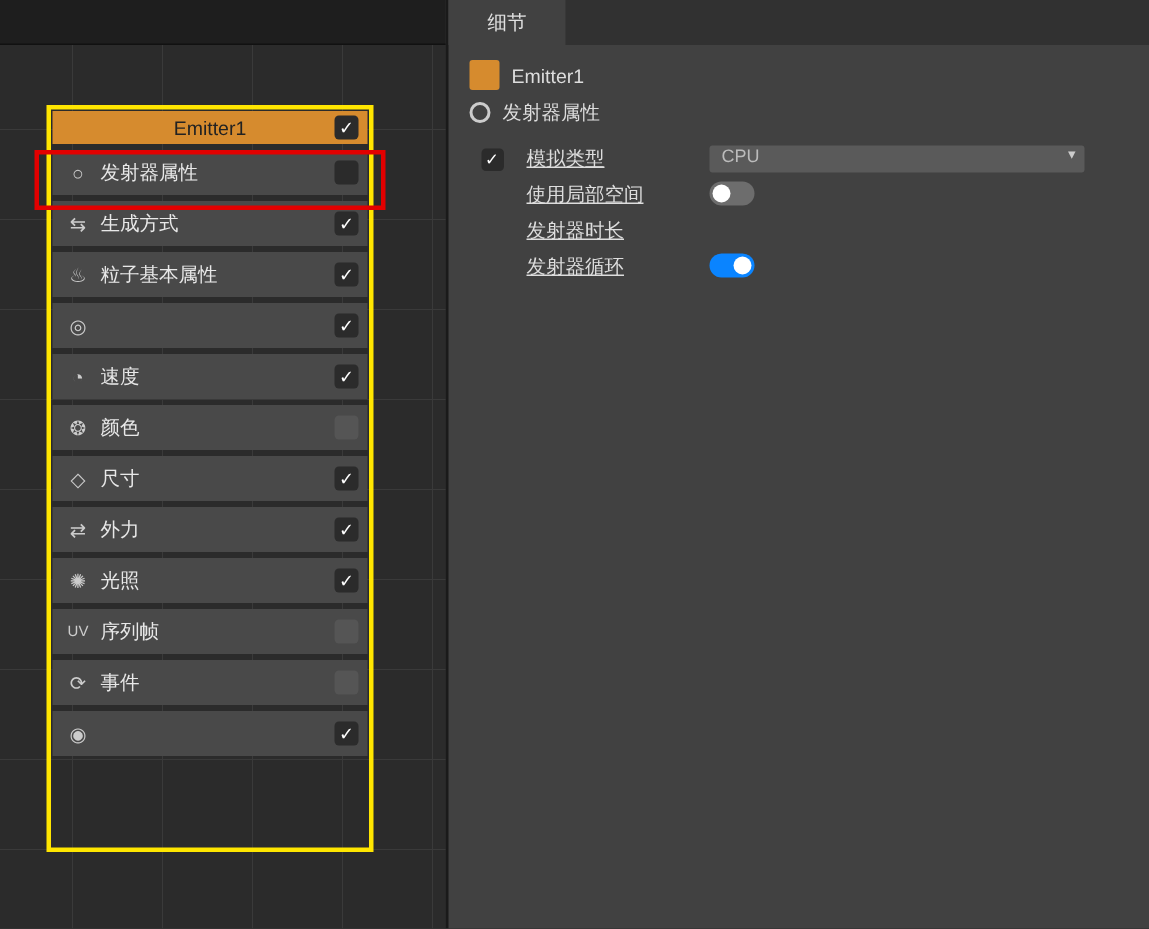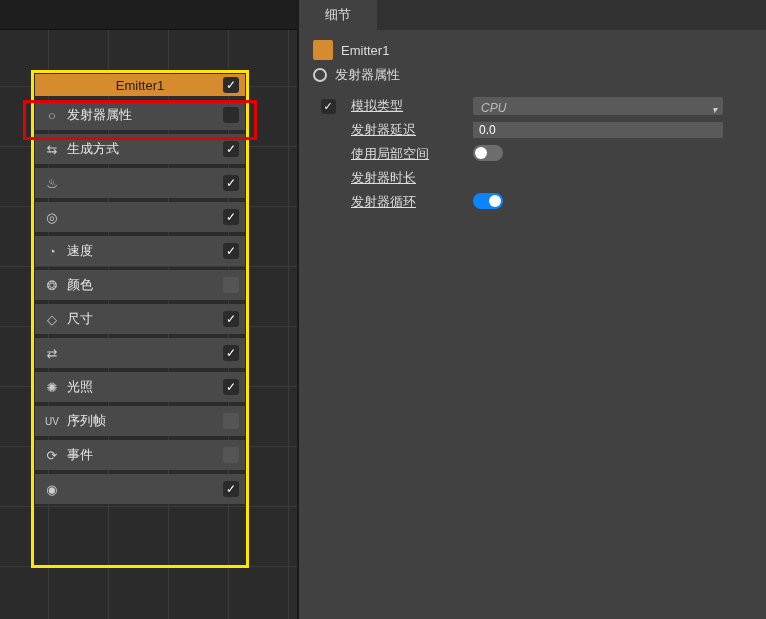--- a/index.html
+++ b/index.html
@@ -194,25 +194,24 @@
   .det-value-col {
     flex: 1;
     max-width: 250px;
   }
   .dropdown {
     background: #5a5a5a;
     color: #bbb;
     height: 18px;
     border-radius: 2px;
     display: flex;
-    align-items: flex-end;
+    align-items: flex-start;
     padding: 0 8px;
     position: relative;
     font-size: 12px;
-    font-style: italic;
   }
   .dropdown .arrow {
     position: absolute;
     right: 6px;
     font-size: 10px;
     color: #ccc;
   }
   .num-input {
     background: #5a5a5a;
     color: #fff;
@@ -261,20 +260,21 @@
             <span class="lbl">发射器属性</span>
             <span class="chk "></span>
           </div>
           <div class="prop-row">
             <span class="icon">⇆</span>
             <span class="lbl">生成方式</span>
             <span class="chk on"></span>
           </div>
           <div class="prop-row">
             <span class="icon">♨</span>
+            <span class="lbl">粒子基本属性</span>
             <span class="chk on"></span>
           </div>
           <div class="prop-row">
             <span class="icon">◎</span>
             <span class="chk on"></span>
           </div>
           <div class="prop-row">
             <span class="icon">◔</span>
             <span class="lbl">速度</span>
             <span class="chk on"></span>
@@ -284,20 +284,21 @@
             <span class="lbl">颜色</span>
             <span class="chk off"></span>
           </div>
           <div class="prop-row">
             <span class="icon">◇</span>
             <span class="lbl">尺寸</span>
             <span class="chk on"></span>
           </div>
           <div class="prop-row">
             <span class="icon">⇄</span>
+            <span class="lbl">外力</span>
             <span class="chk on"></span>
           </div>
           <div class="prop-row">
             <span class="icon">✺</span>
             <span class="lbl">光照</span>
             <span class="chk on"></span>
           </div>
           <div class="prop-row">
             <span class="icon" style="font-size: 10px;">UV</span>
             <span class="lbl">序列帧</span>
@@ -342,29 +343,20 @@
         <div class="det-label-col"><span>模拟类型</span></div>
         <div class="det-value-col">
           <div class="dropdown">
             <span>CPU</span>
             <span class="arrow">▾</span>
           </div>
         </div>
       </div>
 
 
-      <div class="det-row">
-        <div class="det-chk-col"></div>
-        <div class="det-label-col"><span>发射器延迟</span></div>
-        <div class="det-value-col">
-          <div class="num-input">
-            <span>0.0</span>
-          </div>
-        </div>
-      </div>
 
       <div class="det-row">
         <div class="det-chk-col"></div>
         <div class="det-label-col"><span>使用局部空间</span></div>
         <div class="det-value-col">
           <span class="toggle off"><span class="knob"></span></span>
         </div>
       </div>
 
       <div class="det-row">

